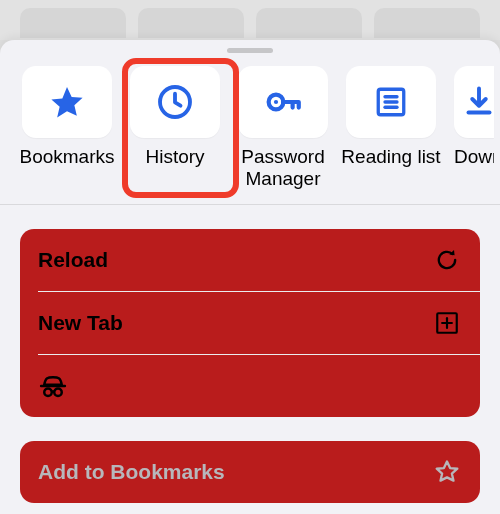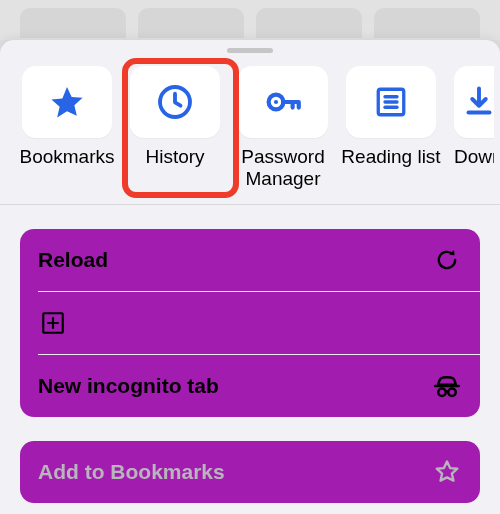--- a/index.html
+++ b/index.html
@@ -79,21 +79,21 @@
      overflow: hidden;
      text-align: left;
   }
   .hr {
     height: 1px;
     background: #d9d9dc;
     width: 100%;
   }
   .section {
     margin: 24px 20px 0 20px;
-    background: #a21caf;
+    background: #b91c1c;
     border-radius: 14px;
     overflow: hidden;
   }
   .row {
     display: flex;
     align-items: center;
     justify-content: space-between;
     padding: 16px 18px 16px 18px;
     font-size: 21px;
     font-weight: 600;
@@ -208,31 +208,31 @@
       <span>Reload</span>
       <span class="right-icon">
         <svg width="28" height="28" viewBox="0 0 24 24">
             <path d="M19 12a7 7 0 1 1-2.2-5.1" fill="none" stroke="#000" stroke-width="2" stroke-linecap="round"></path>
             <path d="M18 3.5 L18.5 8 L14 7.3 Z" fill="#000"></path>
           </svg>
       </span>
     </div>
     <div class="sep"></div>
     <div class="row">
+      <span>New Tab</span>
       <span class="right-icon">
         <svg width="26" height="26" viewBox="0 0 24 24">
             <rect x="3" y="3" width="18" height="18" rx="1" fill="none" stroke="#000" stroke-width="2"></rect>
             <line x1="12" y1="7.5" x2="12" y2="16.5" stroke="#000" stroke-width="2" stroke-linecap="round"></line>
             <line x1="7.5" y1="12" x2="16.5" y2="12" stroke="#000" stroke-width="2" stroke-linecap="round"></line>
           </svg>
       </span>
     </div>
     <div class="sep"></div>
     <div class="row">
-      <span>New incognito tab</span>
       <span class="right-icon">
         <svg width="30" height="30" viewBox="0 0 24 24">
           <path d="M5 11 C6 5 8 5 12 5 C16 5 18 5 19 11 Z" fill="none" stroke="#000" stroke-width="2" stroke-linejoin="round"></path>
           <line x1="2.5" y1="12" x2="21.5" y2="12" stroke="#000" stroke-width="2" stroke-linecap="round"></line>
           <circle cx="8" cy="17" r="3" fill="none" stroke="#000" stroke-width="2"></circle>
           <circle cx="16" cy="17" r="3" fill="none" stroke="#000" stroke-width="2"></circle>
           <path d="M11 17c.5-.8 1.5-.8 2 0" fill="none" stroke="#000" stroke-width="2"></path>
         </svg>
       </span>
     </div>

